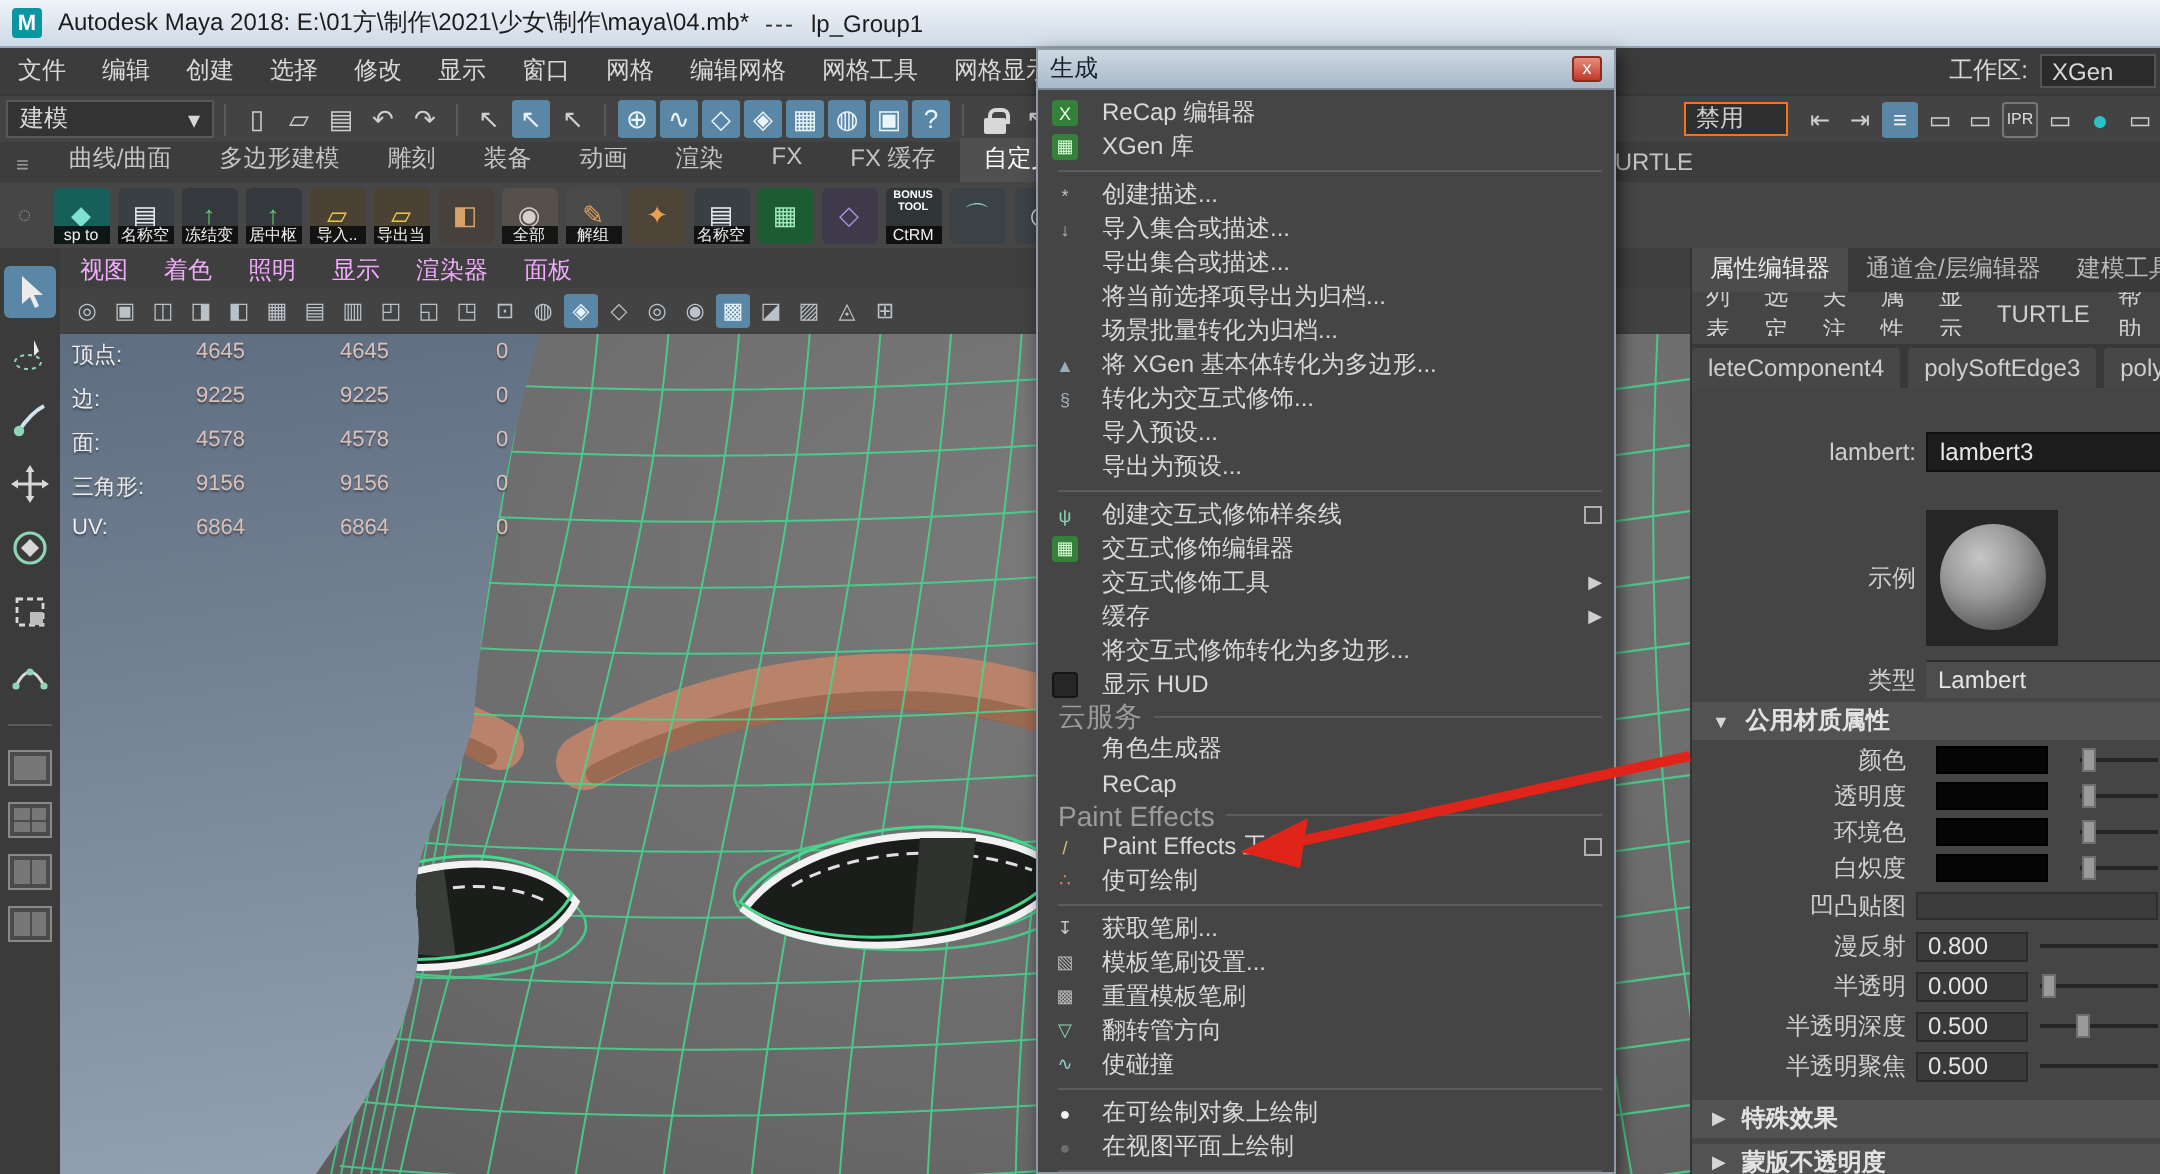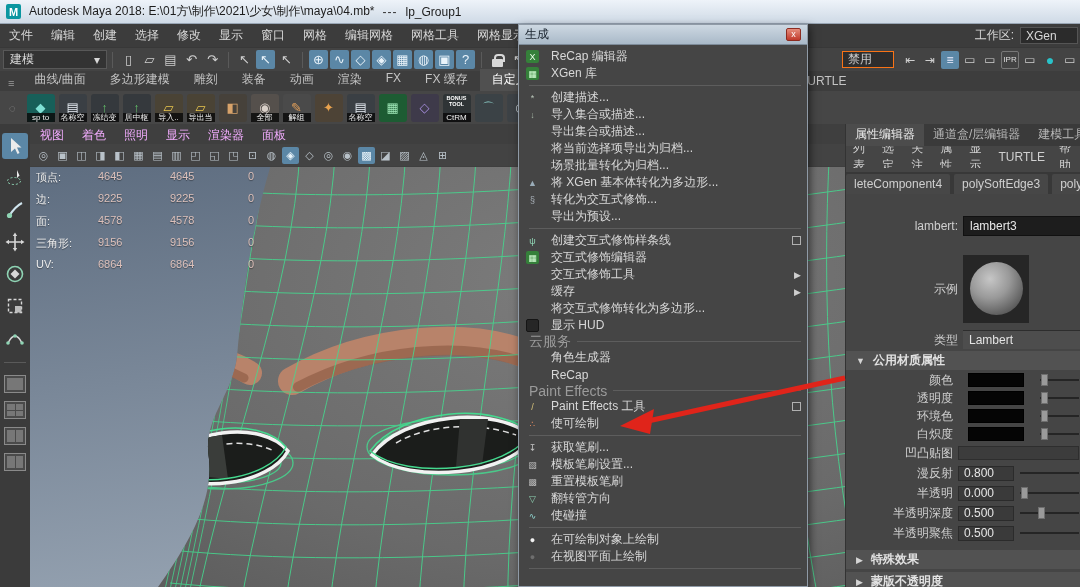--- a/index.html
+++ b/index.html
@@ -658,20 +658,24 @@
       <div class="menu-row">
         <div class="mi" style="color: rgb(154, 172, 184);">▲</div>
         <span class="lbl">将 XGen 基本体转化为多边形...</span>
       </div>
       <div class="menu-row">
         <div class="mi" style="color: rgb(168, 176, 184);">§</div>
         <span class="lbl">转化为交互式修饰...</span>
       </div>
       <div class="menu-row">
         <div class="mi"></div>
+        <span class="lbl">导入预设...</span>
+      </div>
+      <div class="menu-row">
+        <div class="mi"></div>
         <span class="lbl">导出为预设...</span>
       </div>
       <div class="menu-sep"></div>
       <div class="menu-row">
         <div class="mi" style="color: rgb(143, 212, 180);">ψ</div>
         <span class="lbl">创建交互式修饰样条线</span>
         <div class="optbox"></div>
       </div>
       <div class="menu-row">
         <div class="mi" style="background: rgb(53, 128, 58); color: rgb(216, 255, 216);">▦</div>

